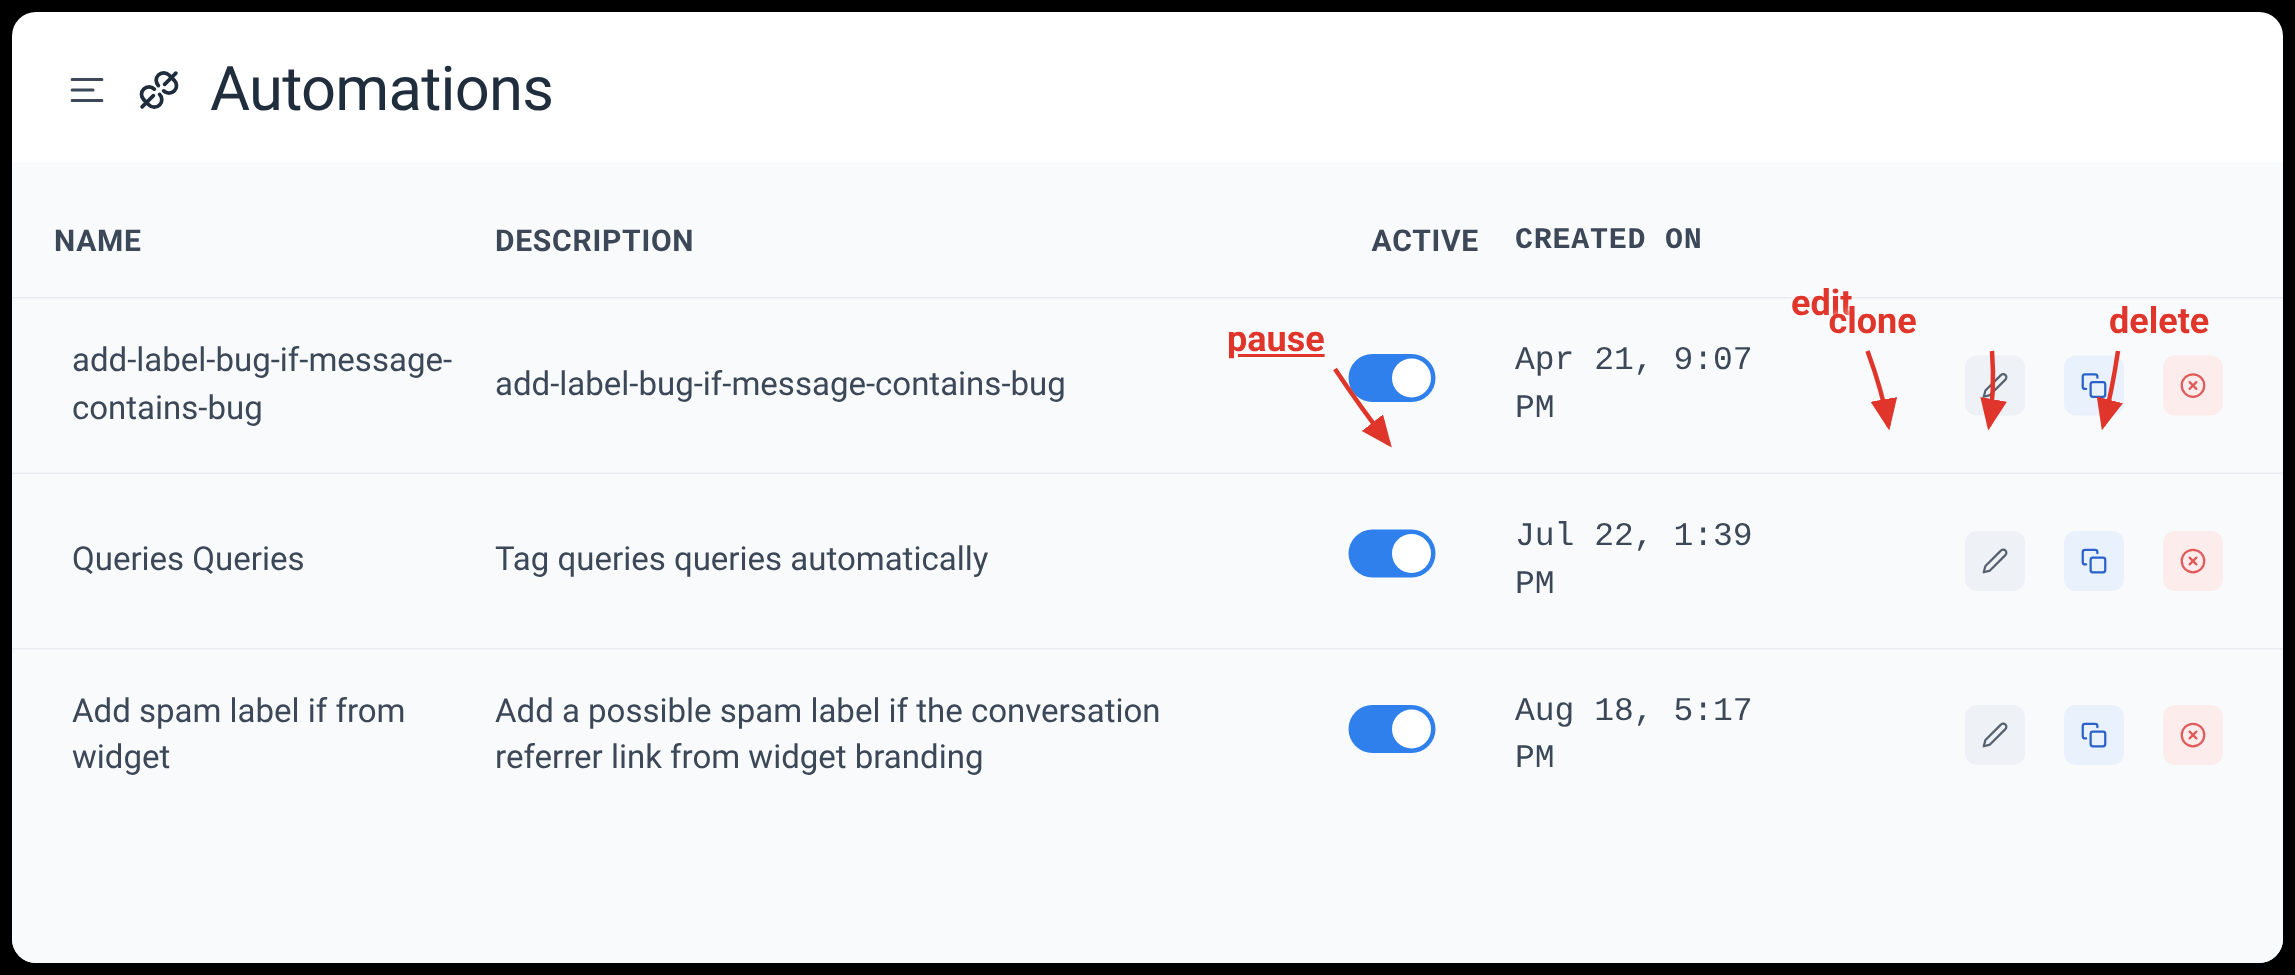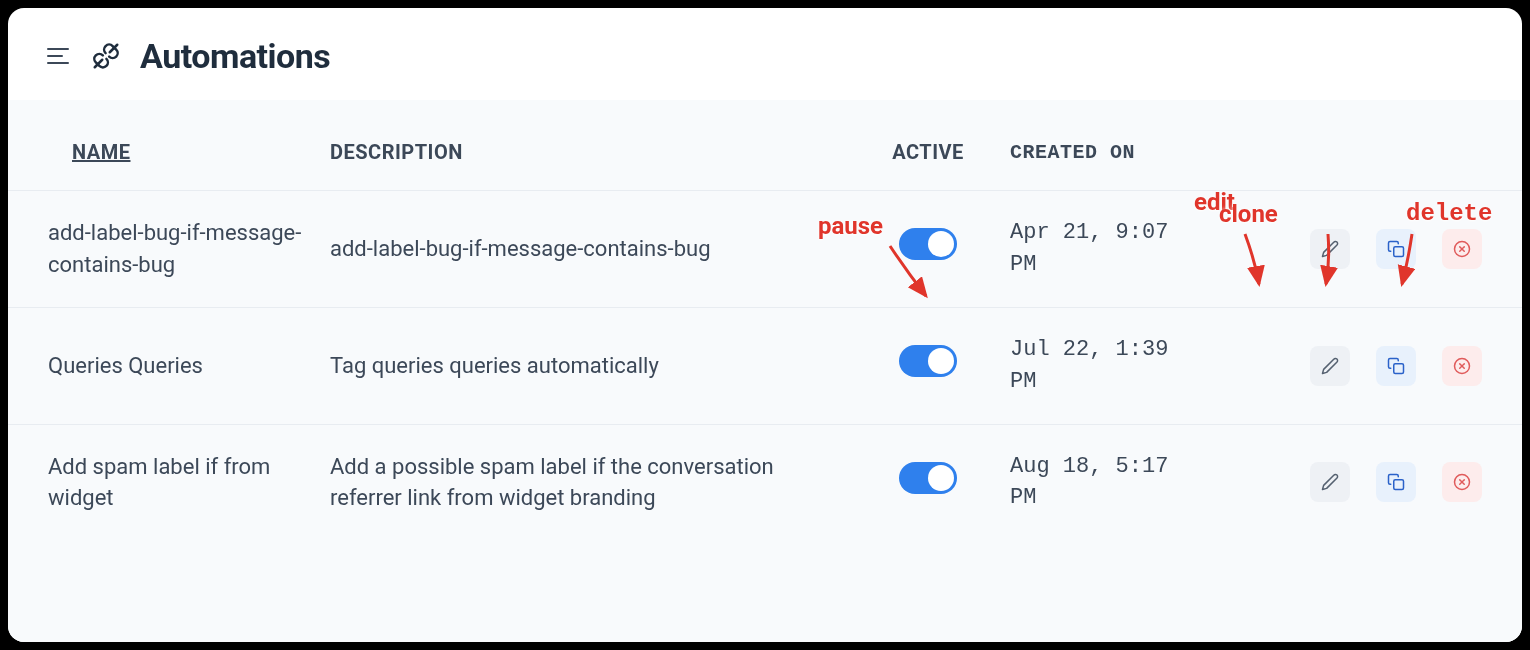--- a/index.html
+++ b/index.html
@@ -28,58 +28,58 @@
     width: 28px; height: 28px;
     display: flex; align-items: center; justify-content: center;
     color: #3c4858;
   }
   .header .plug-icon {
     width: 32px; height: 32px;
     display: flex; align-items: center; justify-content: center;
     color: #1f2d3d;
   }
   .header h1 {
-    font-size: 34px;
-    font-weight: 700;
+    font-size: 41px;
+    font-weight: 400;
     color: #1f2d3d;
     letter-spacing: -0.5px;
   }
   .table-wrap {
     background: #f8fafc;
     flex: 1;
     padding: 0 0 0 0;
   }
   table {
     width: 100%;
     border-collapse: collapse;
   }
   thead th {
     text-align: left;
     font-size: 20px;
     font-weight: 700;
     color: #3c4858;
     letter-spacing: 0.5px;
     padding: 40px 12px 26px 12px;
   }
-  thead th:first-child { padding-left: 64px; text-decoration: underline; }
+  thead th:first-child { padding-left: 28px; }
   tbody td {
     font-size: 22px;
     color: #3c4858;
     padding: 26px 12px;
     border-top: 1px solid #e8ecf1;
     vertical-align: middle;
     line-height: 1.45;
   }
   tbody td:first-child { padding-left: 40px; }
   .col-name  { width: 310px; }
   .col-desc  { width: 540px; }
   .col-active{ width: 140px; text-align: center; }
   .col-date  { width: 190px; font-family: Liberation Mono, monospace; }
   .col-actions { width: auto; padding-right: 40px !important; }
-  thead .col-active { text-align: center; }
+  thead .col-active { text-align: right; }
 
   .toggle {
     position: relative;
     width: 58px; height: 32px;
     background: #2f80ed;
     border-radius: 16px;
     display: inline-block;
     cursor: pointer;
   }
   .toggle .knob {
@@ -240,24 +240,24 @@
                     <path d="m9 9 6 6"></path>
                   </svg>
                 </span>
               </div>
             </td>
           </tr>
         </tbody>
     </table>
   </div>
 
-  <span class="callout" style="left:810px; top:204px;">pause</span>
+  <span class="callout" style="left:810px; top:204px;text-decoration:underline;">pause</span>
   <span class="callout" style="left:1186px; top:180px;">edit</span>
   <span class="callout" style="left:1211px; top:192px;">clone</span>
-  <span class="callout" style="left:1398px; top:192px;font-family:Liberation Mono, monospace;">delete</span>
+  <span class="callout" style="left:1398px; top:192px;">delete</span>
 
   <svg class="arrow" style="left:870px; top:230px;" width="60" height="70">
     <defs>
         <marker id="ah1" markerWidth="8" markerHeight="8" refX="6" refY="3" orient="auto">
           <path d="M0,0 L7,3 L0,6 Z" fill="#e0352b"></path>
         </marker>
       </defs>
     <path d="M12 8 Q 30 35 48 58" stroke="#e0352b" stroke-width="3" fill="none" marker-end="url(#ah1)"></path>
   </svg>
   <svg class="arrow" style="left:1225px; top:218px;" width="40" height="70">

